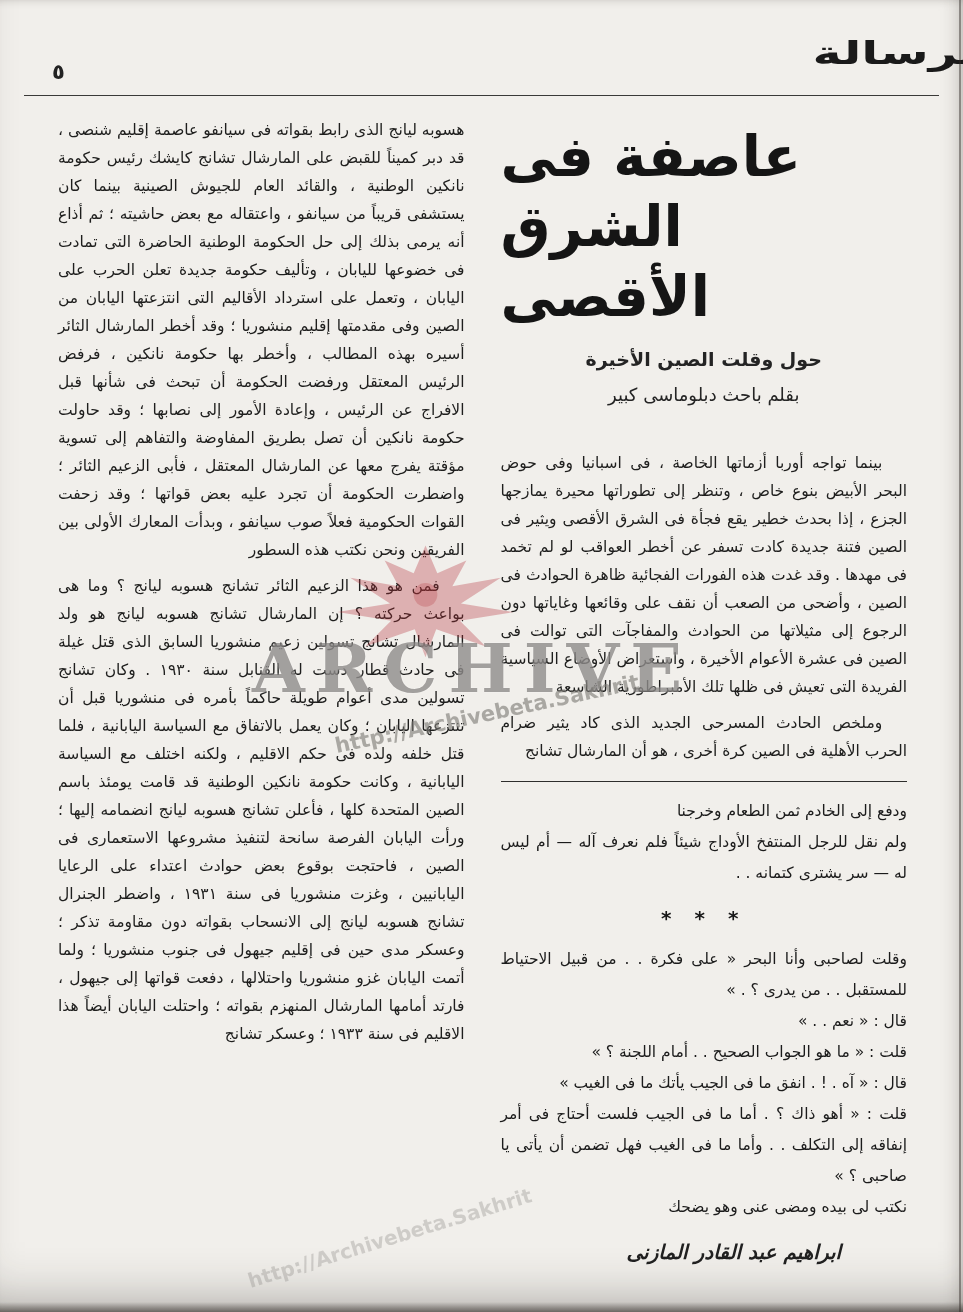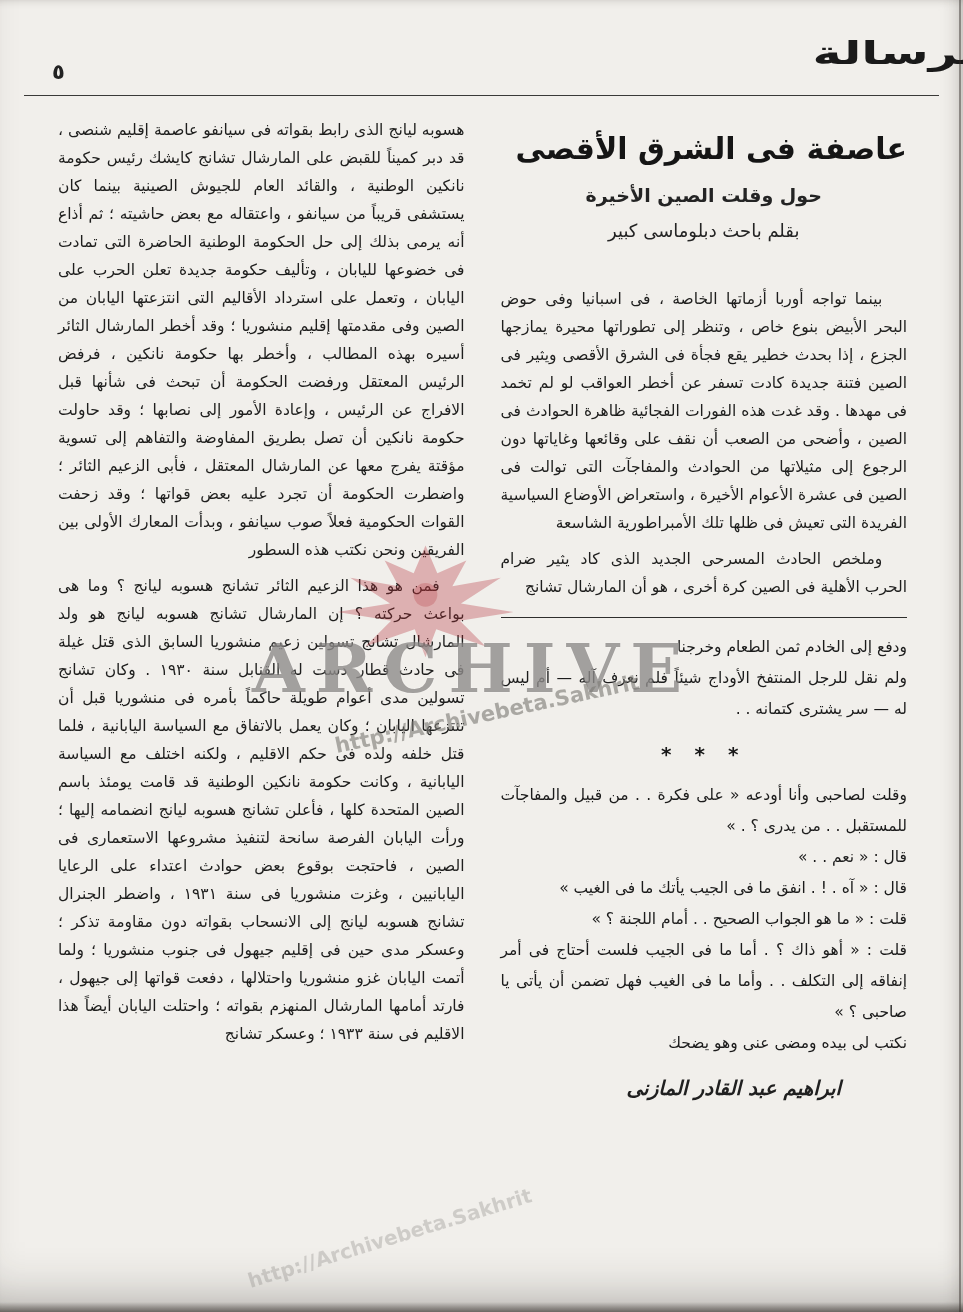--- a/index.html
+++ b/index.html
@@ -36,23 +36,23 @@
   
   .columns {
     display: flex;
     gap: 36px;
     padding: 20px 56px 0 58px;
     align-items: flex-start;
   }
   .col { flex: 1; min-width: 0; }
   
   .article-title {
-    font-size: 30px; font-weight: bold; line-height: 1.25;
-    text-align: right; color: #151515;
-    margin-top: 14px;
+    font-size: 56px; font-weight: bold; line-height: 1.25;
+    text-align: left; color: #151515;
+    margin-top: 6px;
   }
   .article-subtitle {
     text-align: center; font-size: 19px; font-weight: bold;
     margin-top: 16px; color: #242424;
   }
   .article-byline {
     text-align: center; font-size: 18px; font-weight: normal;
     margin-top: 14px; color: #242424;
   }
   .body-text {
@@ -134,24 +134,24 @@
 
       <p class="body-text first indent">بينما تواجه أوربا أزماتها الخاصة ، فى اسبانيا وفى حوض البحر الأبيض بنوع خاص ، وتنظر إلى تطوراتها محيرة يمازجها الجزع ، إذا بحدث خطير يقع فجأة فى الشرق الأقصى ويثير فى الصين فتنة جديدة كادت تسفر عن أخطر العواقب لو لم تخمد فى مهدها . وقد غدت هذه الفورات الفجائية ظاهرة الحوادث فى الصين ، وأضحى من الصعب أن نقف على وقائعها وغاياتها دون الرجوع إلى مثيلاتها من الحوادث والمفاجآت التى توالت فى الصين فى عشرة الأعوام الأخيرة ، واستعراض الأوضاع السياسية الفريدة التى تعيش فى ظلها تلك الأمبراطورية الشاسعة</p>
       <p class="body-text para-gap indent">وملخص الحادث المسرحى الجديد الذى كاد يثير ضرام الحرب الأهلية فى الصين كرة أخرى ، هو أن المارشال تشانج</p>
 
       <hr class="section-rule">
 
       <div class="prev-article">
         <p class="prev-line">ودفع إلى الخادم ثمن الطعام وخرجنا</p>
         <p class="prev-line">ولم نقل للرجل المنتفخ الأوداج شيئاً فلم نعرف آله — أم ليس له — سر يشترى كتمانه . .</p>
         <div class="stars">* * *</div>
-        <p class="dialogue-line">وقلت لصاحبى وأنا أودعه « على فكرة . . من قبيل والمفاجآت للمستقبل . . من يدرى ؟ . »</p>
+        <p class="dialogue-line">وقلت لصاحبى وأنا البحر « على فكرة . . من قبيل الاحتياط للمستقبل . . من يدرى ؟ . »</p>
         <p class="dialogue-line">قال : « نعم . . »</p>
+        <p class="dialogue-line">قلت : « ما هو الجواب الصحيح . . أمام اللجنة ؟ »</p>
         <p class="dialogue-line">قال : « آه . ! . انفق ما فى الجيب يأتك ما فى الغيب »</p>
-        <p class="dialogue-line">قلت : « ما هو الجواب الصحيح . . أمام اللجنة ؟ »</p>
         <p class="dialogue-line">قلت : « أهو ذاك ؟ . أما ما فى الجيب فلست أحتاج فى أمر إنفاقه إلى التكلف . . وأما ما فى الغيب فهل تضمن أن يأتى يا صاحبى ؟ »</p>
         <p class="dialogue-line">نكتب لى بيده ومضى عنى وهو يضحك</p>
         <div class="signature">ابراهيم عبد القادر المازنى</div>
       </div>
     </section>
 
     <section class="col col-left">
       <p class="body-text">هسوبه ليانج الذى رابط بقواته فى سيانفو عاصمة إقليم شنصى ، قد دبر كميناً للقبض على المارشال تشانج كايشك رئيس حكومة نانكين الوطنية ، والقائد العام للجيوش الصينية بينما كان يستشفى قريباً من سيانفو ، واعتقاله مع بعض حاشيته ؛ ثم أذاع أنه يرمى بذلك إلى حل الحكومة الوطنية الحاضرة التى تمادت فى خضوعها لليابان ، وتأليف حكومة جديدة تعلن الحرب على اليابان ، وتعمل على استرداد الأقاليم التى انتزعتها اليابان من الصين وفى مقدمتها إقليم منشوريا ؛ وقد أخطر المارشال الثائر أسيره بهذه المطالب ، وأخطر بها حكومة نانكين ، فرفض الرئيس المعتقل ورفضت الحكومة أن تبحث فى شأنها قبل الافراج عن الرئيس ، وإعادة الأمور إلى نصابها ؛ وقد حاولت حكومة نانكين أن تصل بطريق المفاوضة والتفاهم إلى تسوية مؤقتة يفرج معها عن المارشال المعتقل ، فأبى الزعيم الثائر ؛ واضطرت الحكومة أن تجرد عليه بعض قواتها ؛ وقد زحفت القوات الحكومية فعلاً صوب سيانفو ، وبدأت المعارك الأولى بين الفريقين ونحن نكتب هذه السطور</p>
       <p class="body-text para-gap indent">فمن هو هذا الزعيم الثائر تشانج هسوبه ليانج ؟ وما هى بواعث حركته ؟ إن المارشال تشانج هسوبه ليانج هو ولد المارشال تشانج تسولين زعيم منشوريا السابق الذى قتل غيلة فى حادث قطار دست له القنابل سنة ١٩٣٠ . وكان تشانج تسولين مدى أعوام طويلة حاكماً بأمره فى منشوريا قبل أن تنتزعها اليابان ؛ وكان يعمل بالاتفاق مع السياسة اليابانية ، فلما قتل خلفه ولده فى حكم الاقليم ، ولكنه اختلف مع السياسة اليابانية ، وكانت حكومة نانكين الوطنية قد قامت يومئذ باسم الصين المتحدة كلها ، فأعلن تشانج هسوبه ليانج انضمامه إليها ؛ ورأت اليابان الفرصة سانحة لتنفيذ مشروعها الاستعمارى فى الصين ، فاحتجت بوقوع بعض حوادث اعتداء على الرعايا اليابانيين ، وغزت منشوريا فى سنة ١٩٣١ ، واضطر الجنرال تشانج هسوبه ليانج إلى الانسحاب بقواته دون مقاومة تذكر ؛ وعسكر مدى حين فى إقليم جيهول فى جنوب منشوريا ؛ ولما أتمت اليابان غزو منشوريا واحتلالها ، دفعت قواتها إلى جيهول ، فارتد أمامها المارشال المنهزم بقواته ؛ واحتلت اليابان أيضاً هذا الاقليم فى سنة ١٩٣٣ ؛ وعسكر تشانج</p>
     </section>

